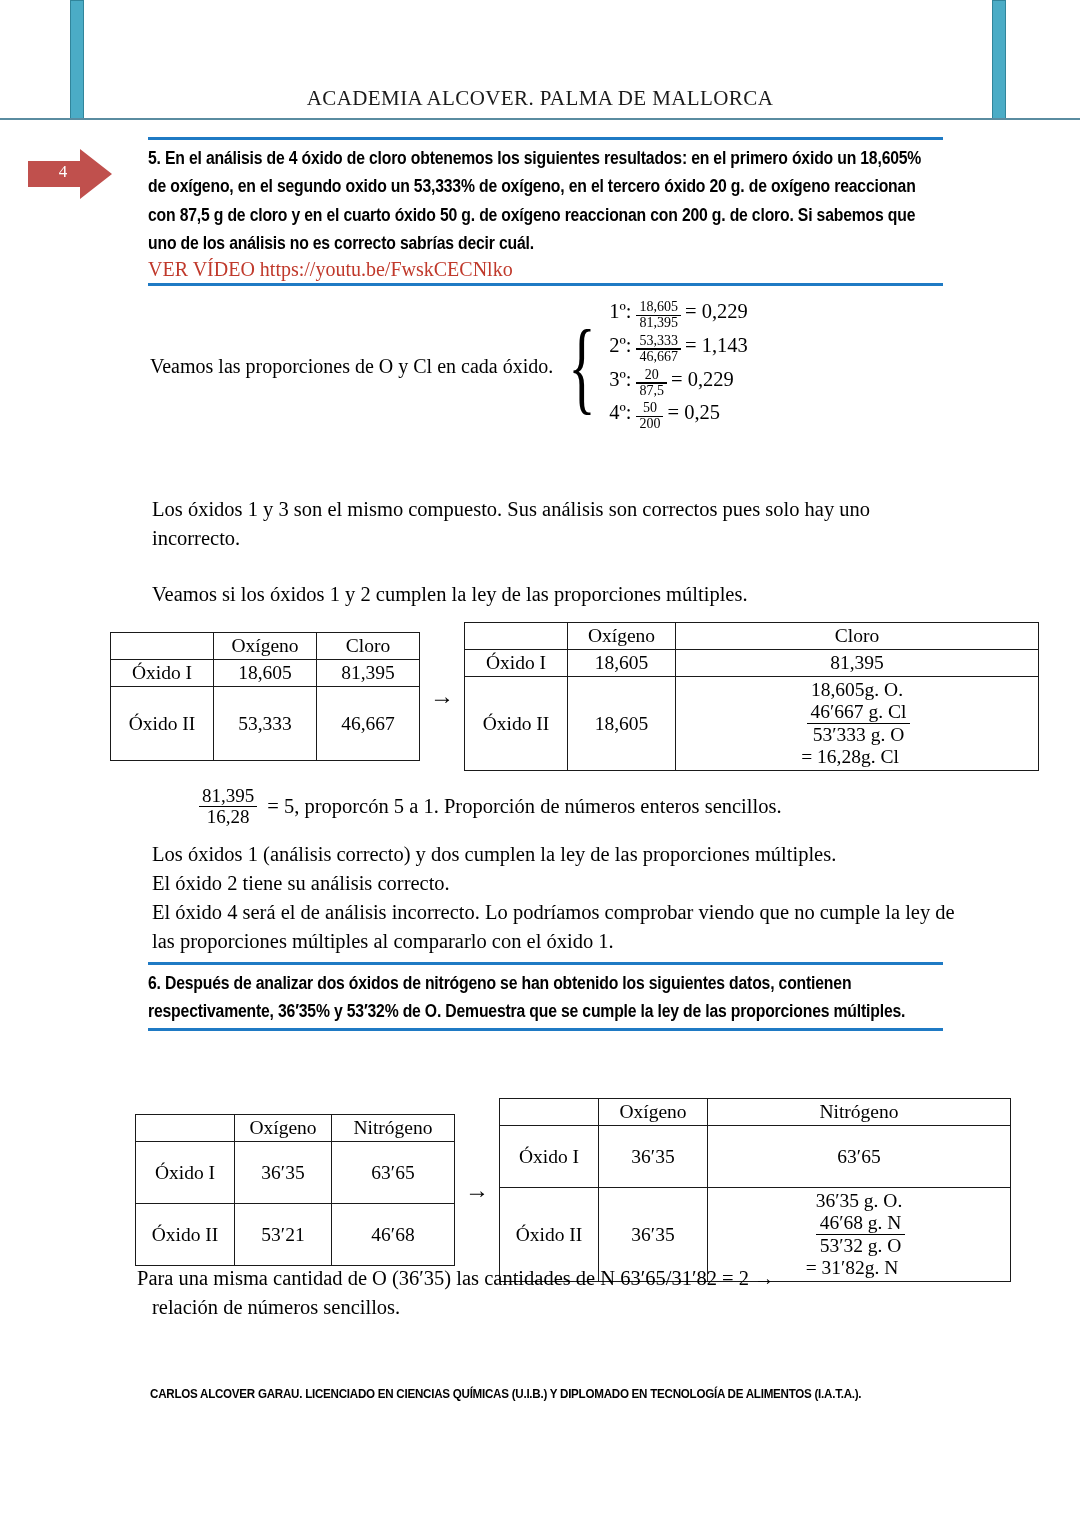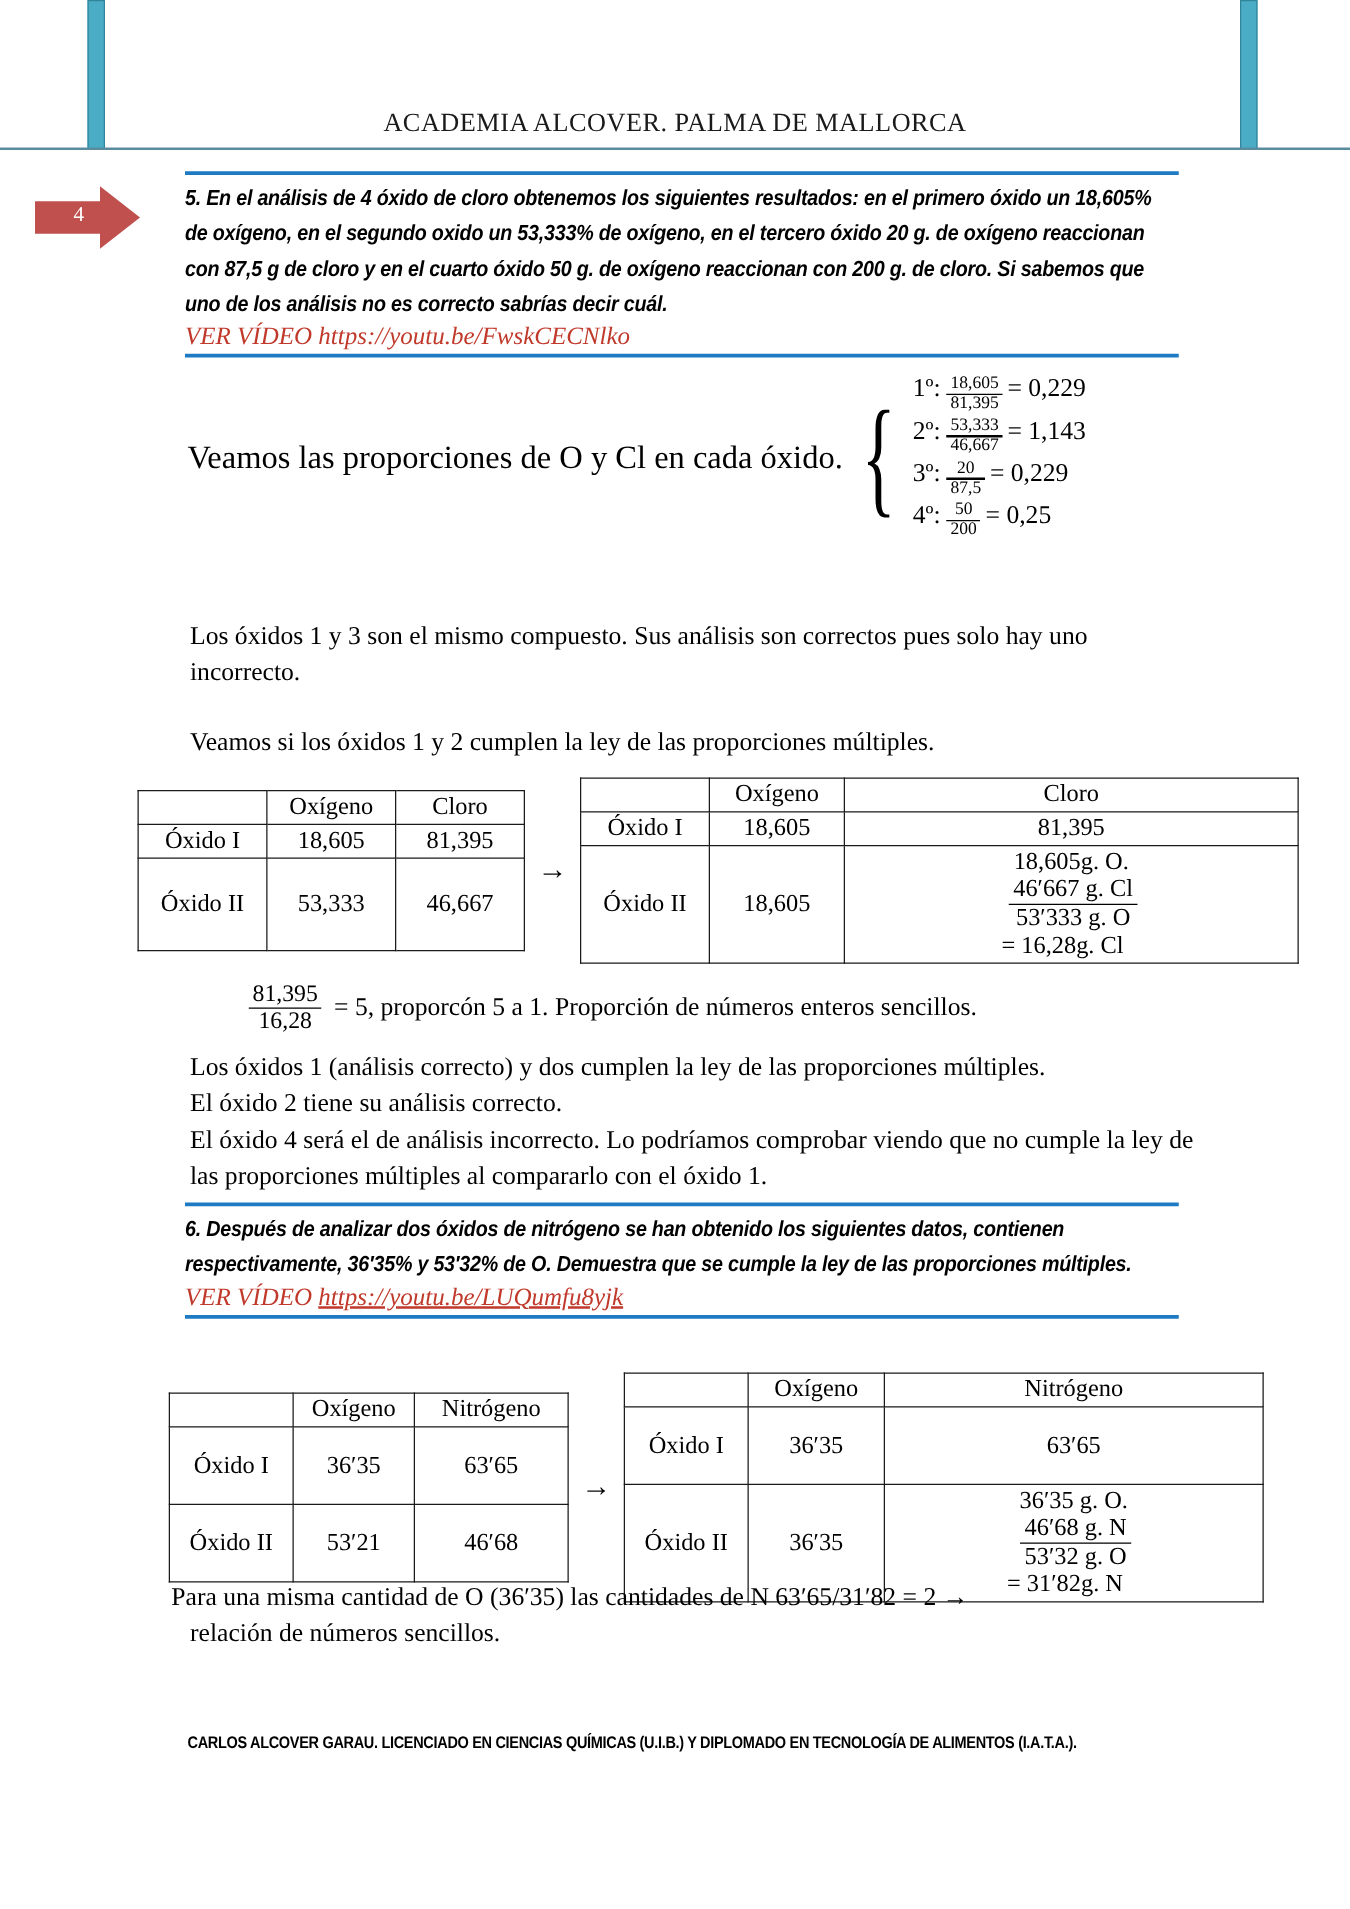--- a/index.html
+++ b/index.html
@@ -68,21 +68,20 @@
     color: #ffffff;
     font-family: "Liberation Serif", serif;
     font-size: 17px;
   }
 
   
   .qbox {
     position: absolute;
     left: 148px;
     width: 795px;
-    font-style: italic;
   }
   .qbox .rule-top,
   .qbox .rule-bot {
     height: 3px;
     background: #1F7AC4;
     width: 100%;
   }
   .qbox .rule-bot { background: #1F7AC4; }
   .qbox .qbody {
     padding: 4px 0 2px 0;
@@ -120,21 +119,21 @@
   .prop-wrap {
     position: absolute;
     left: 150px;
     top: 300px;
     width: 810px;
     display: flex;
     align-items: center;
   }
   .prop-label {
     font-family: "Liberation Serif", serif;
-    font-size: 26px;
+    font-size: 20px;
     white-space: nowrap;
   }
   .brace {
     font-family: "Liberation Serif", serif;
     font-size: 104px;
     line-height: 0.82;
     font-weight: 300;
     margin: 0 2px 0 4px;
     transform: scaleX(0.55);
     display: inline-block;
@@ -373,21 +372,20 @@
 </div>
 
 <div class="para" style="left:152px; top:840px; width:810px;">Los óxidos 1 (análisis correcto) y dos cumplen la ley de las proporciones múltiples.</div>
 <div class="para" style="left:152px; top:869px; width:810px;">El óxido 2 tiene su análisis correcto.</div>
 <div class="para" style="left:152px; top:898px; width:810px;">El óxido 4 será el de análisis incorrecto. Lo podríamos comprobar viendo que no cumple la ley de las proporciones múltiples al compararlo con el óxido 1.</div>
 
 <div class="qbox" style="top:962px;">
   <div class="rule-top"></div>
   <div class="qbody">
     <div class="qtext">6. Después de analizar dos óxidos de nitrógeno se han obtenido los siguientes datos, contienen respectivamente, 36′35% y 53′32% de O. Demuestra que se cumple la ley de las proporciones múltiples.</div>
-    <div class="qvideo"><span>VER VÍDEO </span><span class="u">https://youtu.be/LUQumfu8yjk</span></div>
   </div>
   <div class="rule-bot"></div>
 </div>
 
 <div class="tbl-group" style="left:135px; top:1098px;">
   <table class="tbl">
     <tbody>
         <tr>
       <td class="blank" style="width:86px;"></td>
       <td style="width:84px;">Oxígeno</td>

